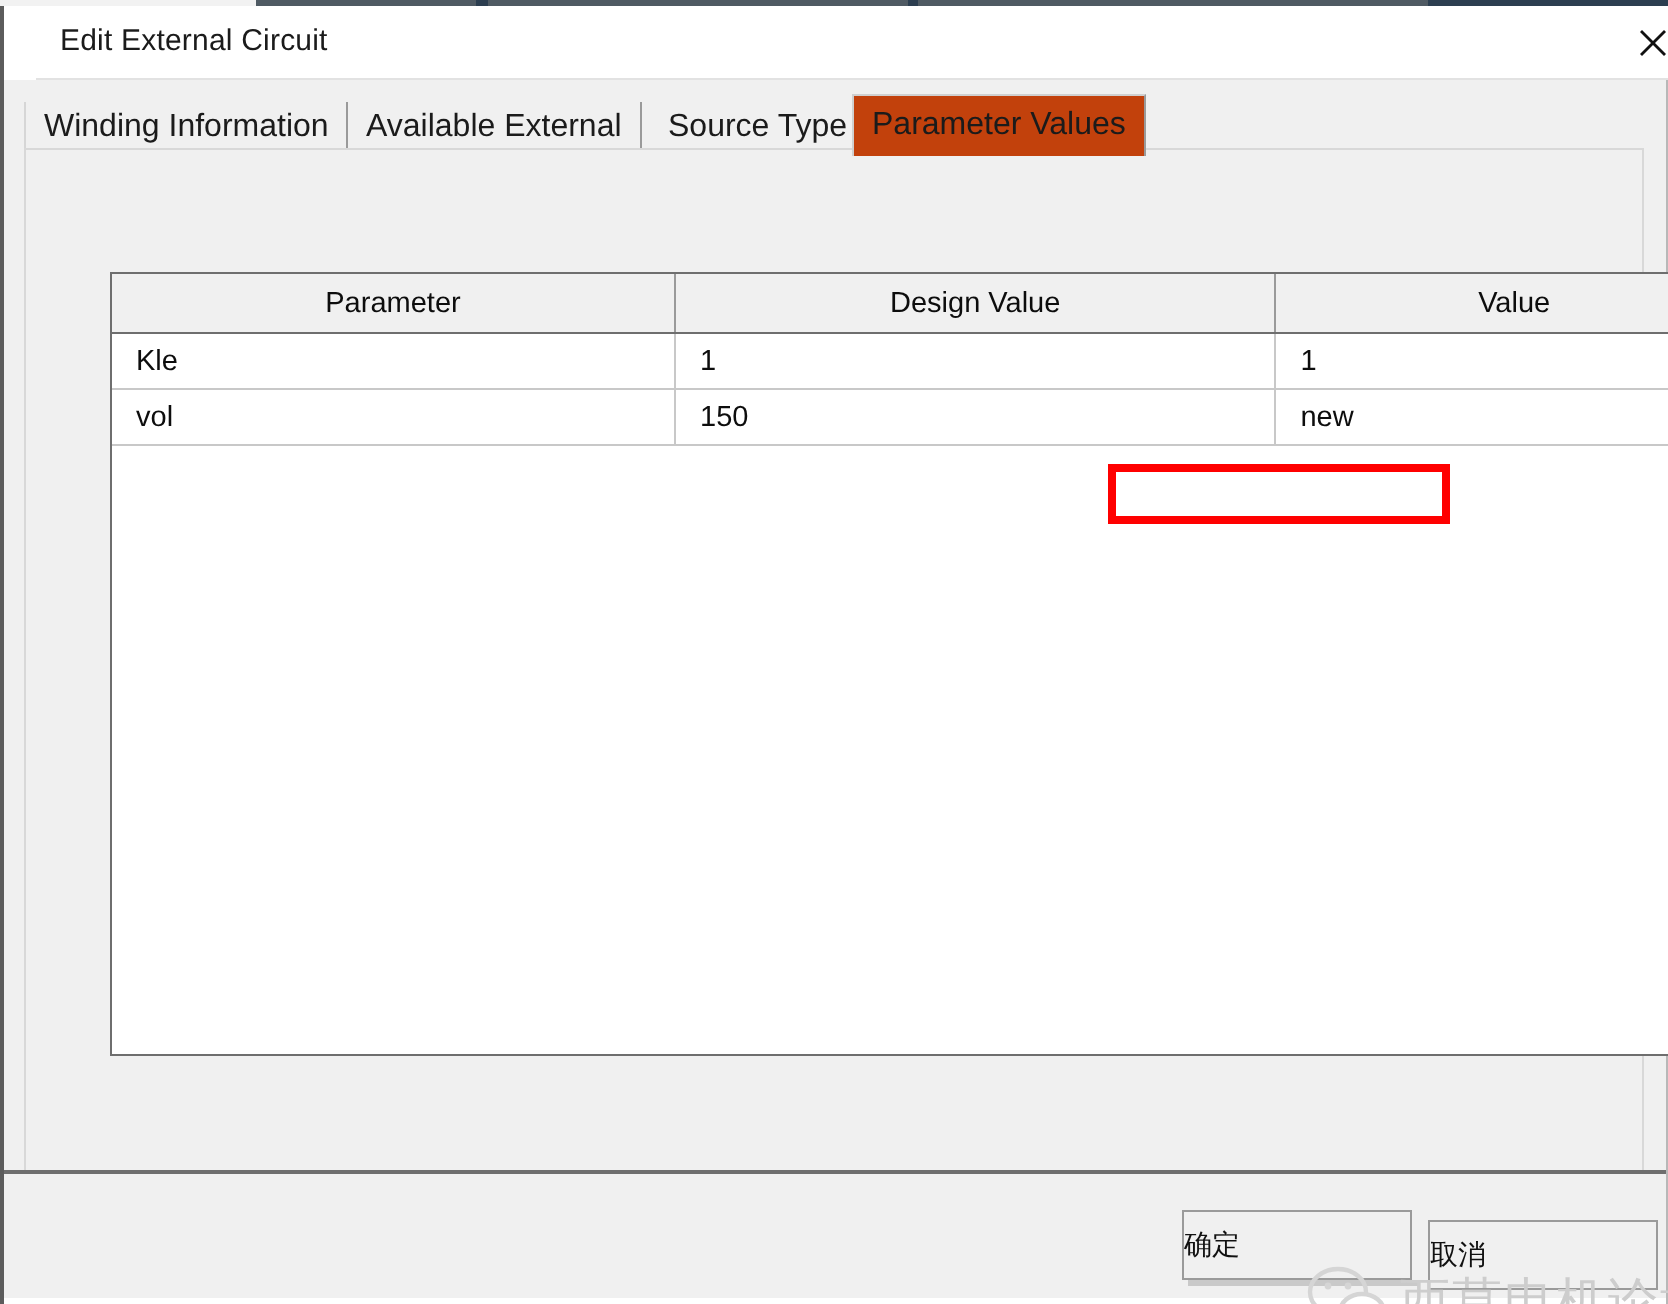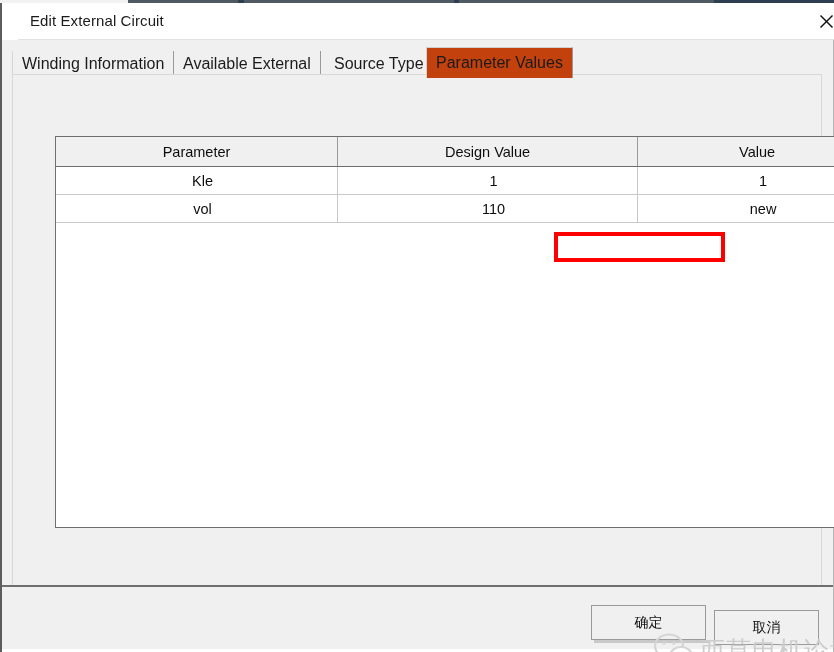--- a/index.html
+++ b/index.html
@@ -163,21 +163,21 @@
     font-size: 14.5px;
     text-align: center;
     color: #0d0d0d;
   }
   table.pv th:last-child { border-right: none; margin-left: 28px; }
   table.pv td {
     height: 27px;
     border-right: 1px solid #c8c8c8;
     border-bottom: 1px solid #c8c8c8;
     padding: 0 0 0 12px;
-    text-align: center;
+    text-align: left;
     vertical-align: middle;
     background: #ffffff;
   }
   table.pv td:last-child { border-right: none; }
   table.pv tr.filler td { border-bottom: none; height: auto; }
 
   
   #red-annotation {
     position: absolute;
     left: 552px; top: 192px;
@@ -197,32 +197,32 @@
   }
   .btn {
     position: absolute;
     box-sizing: border-box;
     background: #f0f0f0;
     border: 1px solid #9a9a9a;
     font-size: 14px;
     color: #111111;
     display: flex;
     align-items: center;
-    justify-content: center;
+    justify-content: flex-start;
     cursor: default;
     font-family: "DejaVu Sans", "Liberation Sans", sans-serif;
   }
   #btn-ok   { left: 589px; top: 565px; width: 115px; height: 35px; }
   #btn-ok-shadow {
     position: absolute;
     left: 592px; top: 600px;
     width: 115px; height: 3px;
     background: #c9c9c9;
   }
-  #btn-cancel { left: 712px; top: 570px; width: 105px; height: 35px; }
+  #btn-cancel { left: 712px; top: 570px; width: 115px; height: 35px; }
 
   
   #watermark {
     position: absolute;
     left: 650px; top: 590px;
     width: 184px; height: 46px;
     pointer-events: none;
     z-index: 20;
   }
   #wm-text {
@@ -301,21 +301,21 @@
           </tr>
         </thead>
         <tbody>
           <tr>
             <td>Kle</td>
             <td>1</td>
             <td>1</td>
           </tr>
           <tr>
             <td>vol</td>
-            <td>110</td>
+            <td>150</td>
             <td>new</td>
           </tr>
           <tr class="filler">
             <td></td>
             <td></td>
             <td></td>
           </tr>
         </tbody>
       </table>
     </div>

